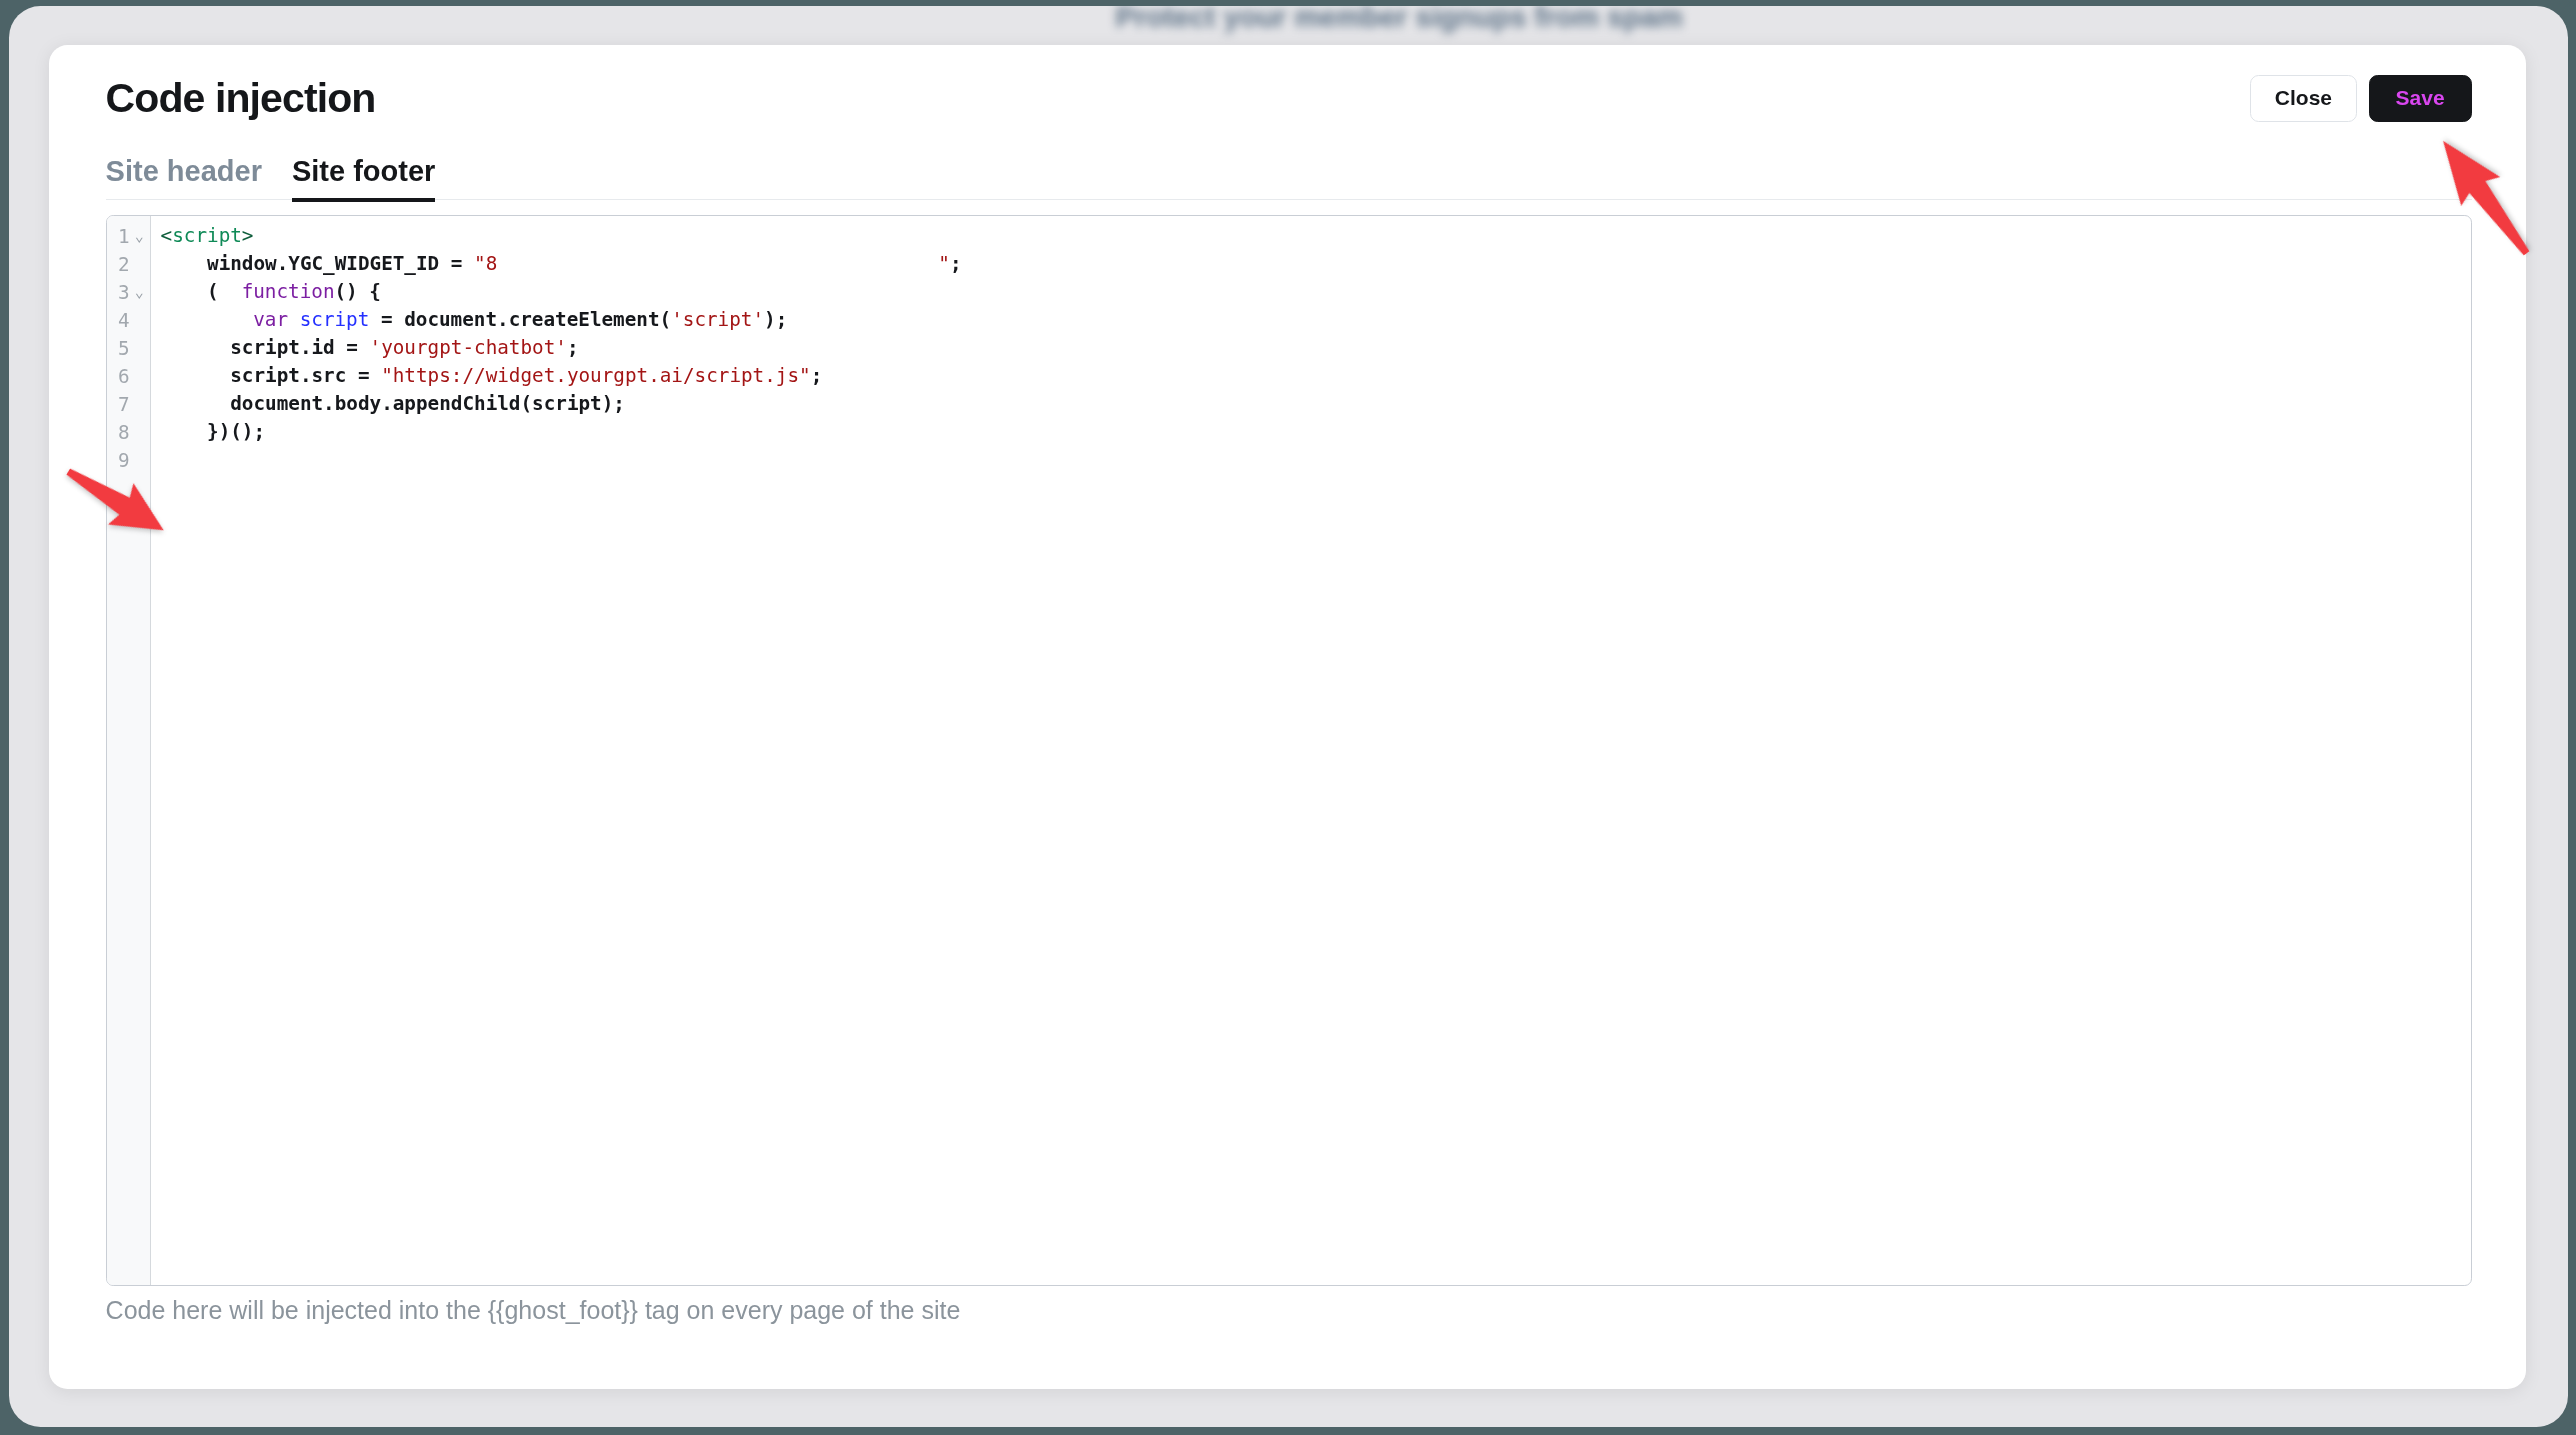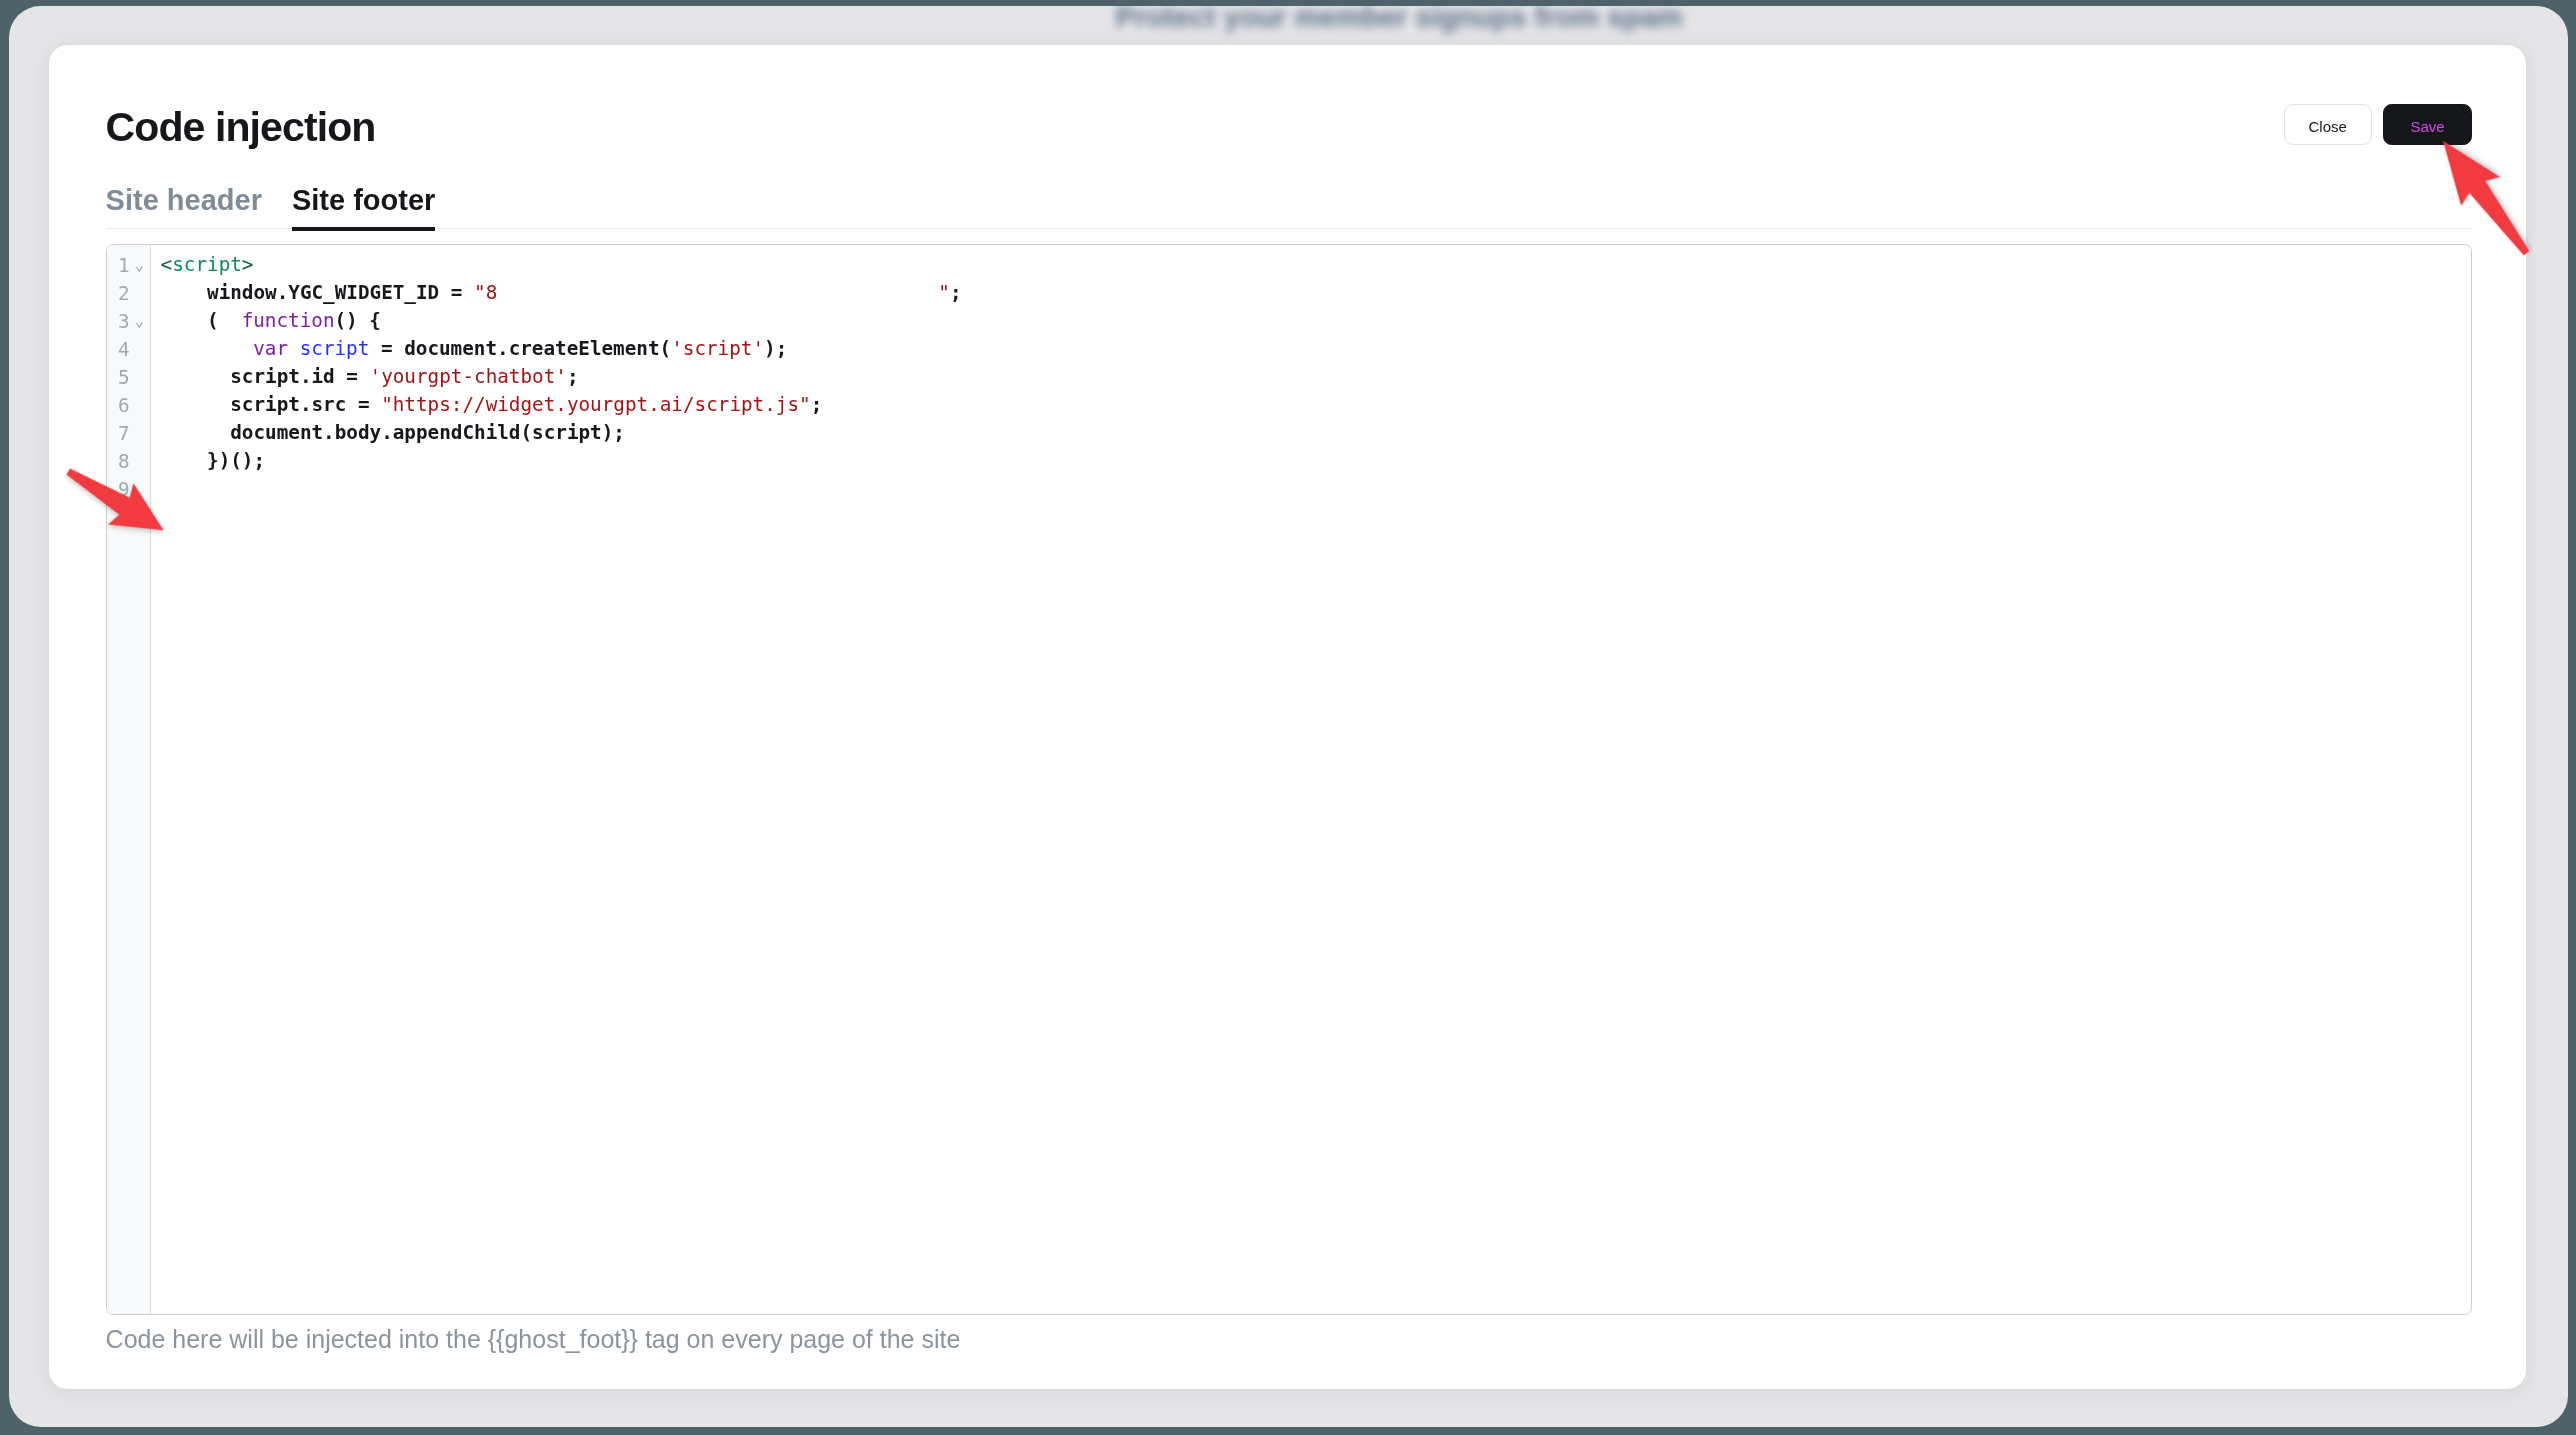--- a/index.html
+++ b/index.html
@@ -19,25 +19,25 @@
   .blur-text{
     position:absolute; top:-4.3px; left:1107px; font-size:29px; font-weight:600;
     color:#5d7287; filter:blur(5px); z-index:1; white-space:nowrap;
   }
   .modal{
     position:absolute; left:40px; top:39px; width:2477px; height:1344px;
     background:#ffffff; border-radius:18.6px; z-index:2;
     box-shadow:0 2.9px 18.6px rgba(0,0,0,.08);
     padding:0 54px 0 57px;
   }
-  .modal-header{display:flex; justify-content:space-between; align-items:flex-start; padding-top:59px;}
+  .modal-header{display:flex; justify-content:space-between; align-items:flex-end; padding-top:30px;}
   .page-title{font-size:41px; font-weight:700; letter-spacing:-0.9px; color:#15171a;}
   .btns{display:flex; gap:11.5px;}
   .btn{
-    height:41px; line-height:44px; font-size:15px; font-weight:400;
+    height:47px; line-height:44px; font-size:21px; font-weight:700;
     border-radius:8.6px; text-align:center; cursor:pointer; white-space:nowrap;
   }
   .btn-close{background:#fff; border:1.4px solid #dfe3e8; color:#15171a; padding:0 24px;}
   .btn-save{background:#15171a; border:1.4px solid #15171a; color:#d946ef; padding:0 26px;}
   .tabs{display:flex; gap:30px; margin-top:33px; border-bottom:1.4px solid #e7eaed;}
   .tab{
     font-size:29px; font-weight:700; color:#7e8b98; padding-bottom:10.7px;
     border-bottom:4.3px solid transparent; margin-bottom:-2.9px; cursor:pointer;
   }
   .tab.active{color:#15171a; border-bottom-color:#15171a;}

